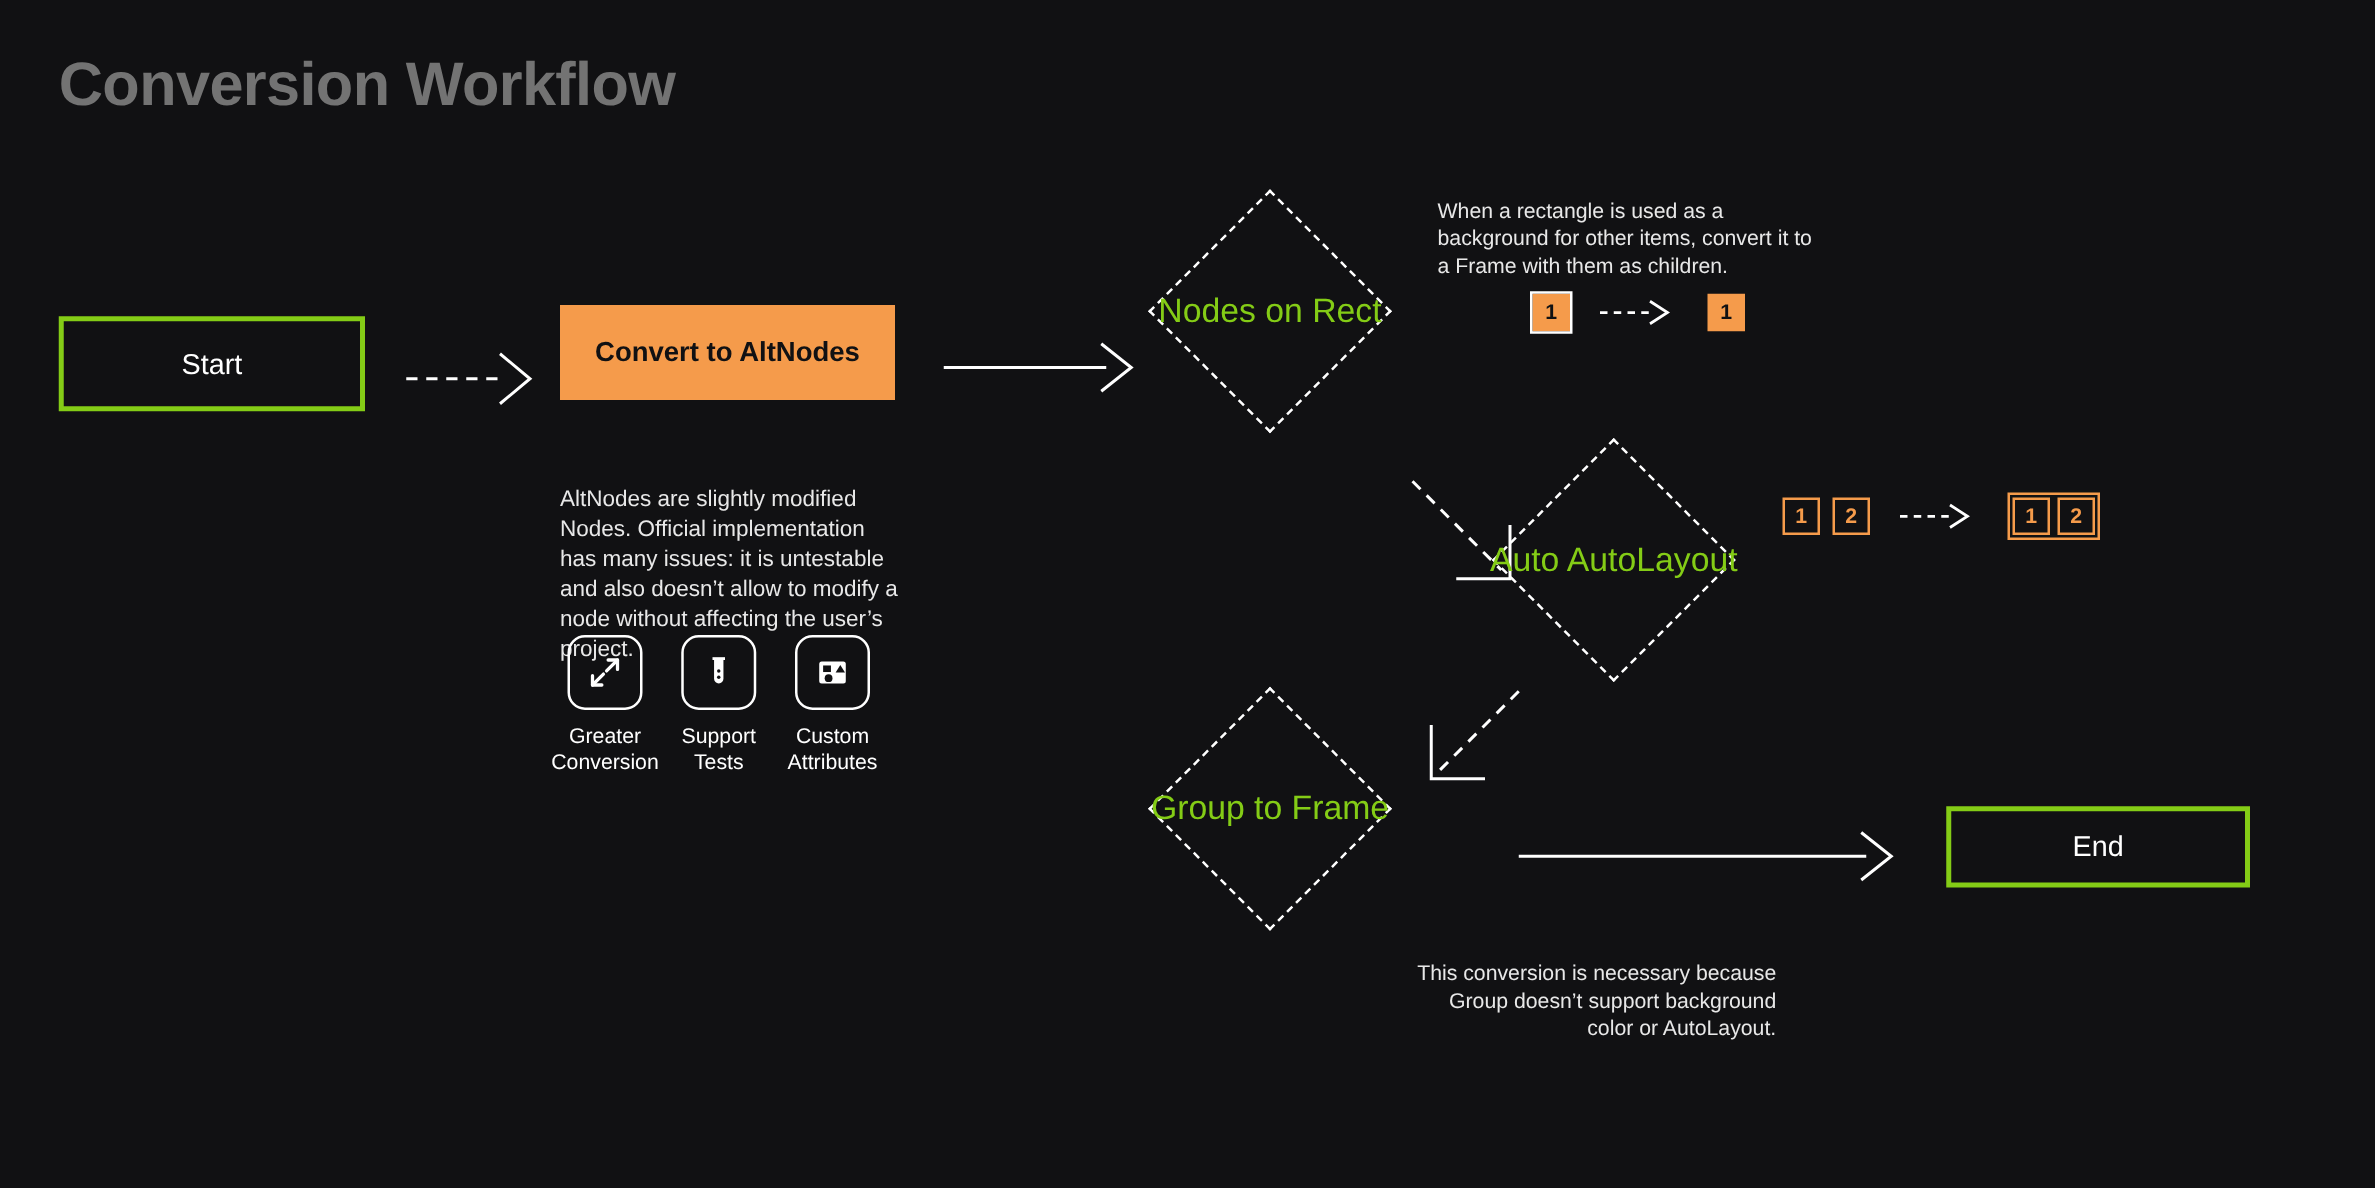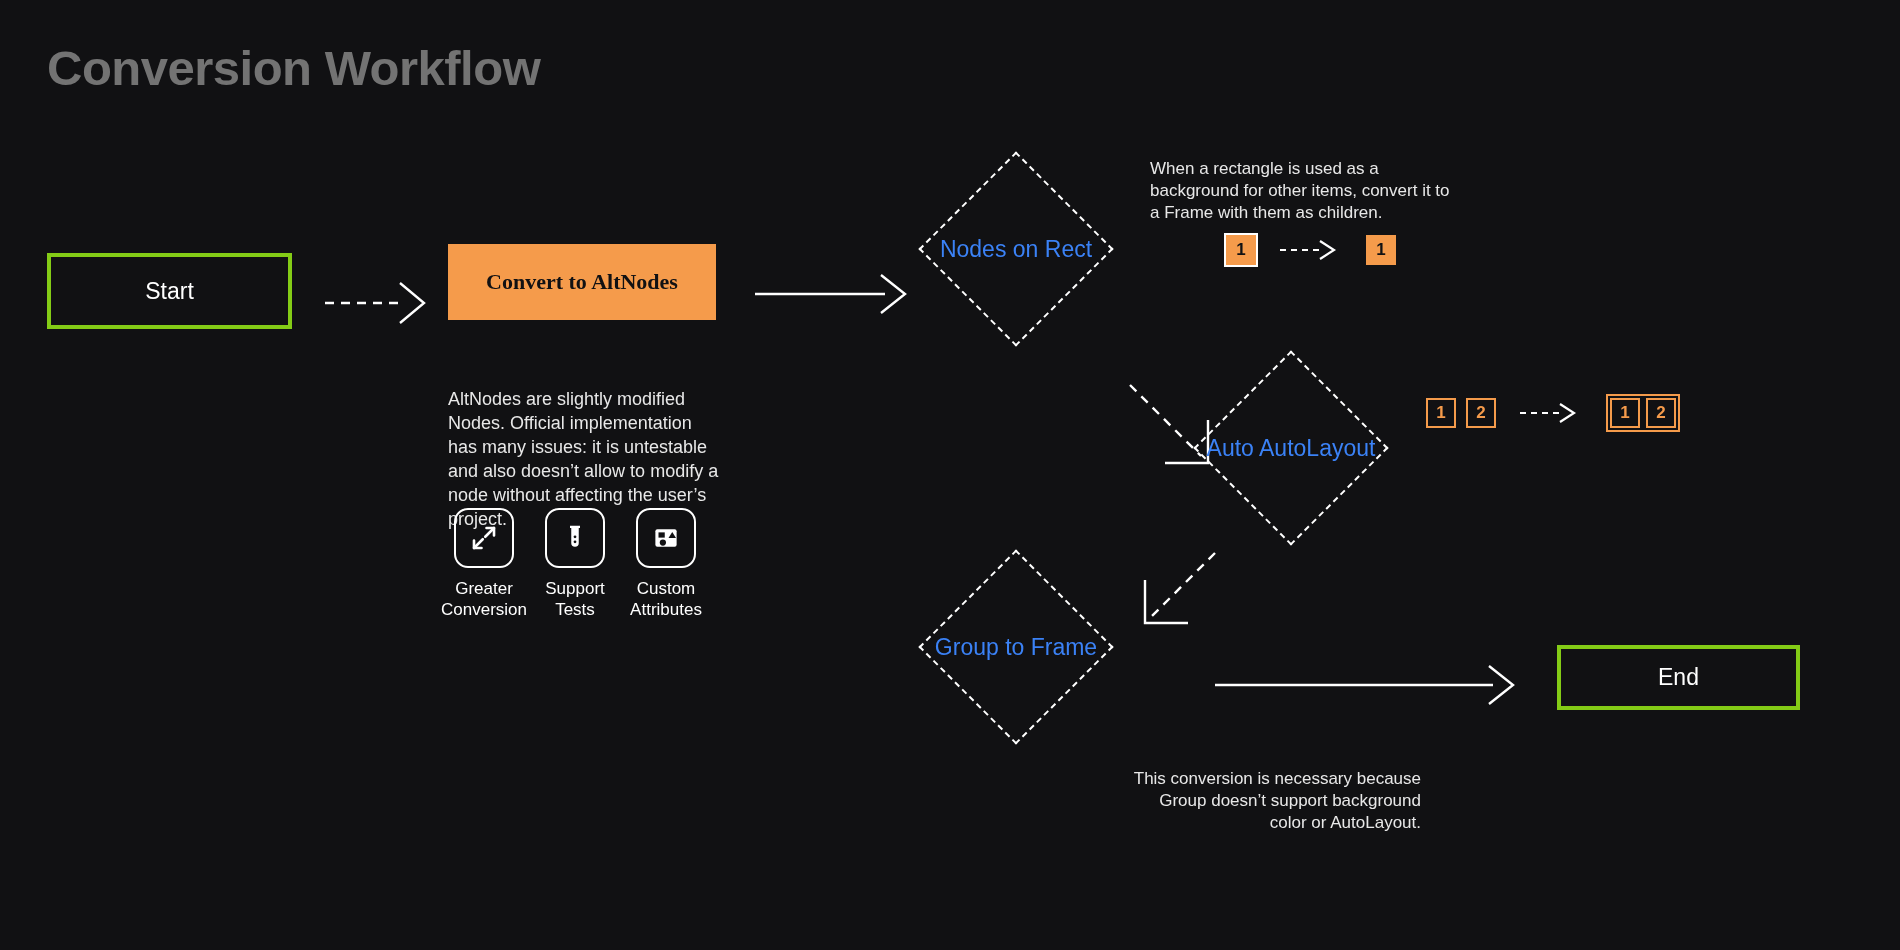--- a/index.html
+++ b/index.html
@@ -24,21 +24,21 @@
     color: #ffffff; font-size: 23px;
   }
   #start-box { left: 47px; top: 253px; width: 245px; height: 76px; }
   #end-box   { left: 1557px; top: 645px; width: 243px; height: 65px; }
 
   
   #convert-box {
     position: absolute; left: 448px; top: 244px; width: 268px; height: 76px;
     background: #F59B4B; color: #111113;
     display: flex; align-items: center; justify-content: center;
-    font-size: 22px; font-weight: bold; font-family: Liberation Serif, serif;
+    font-size: 22px; font-weight: bold;
   }
 
   
   #alt-desc {
     position: absolute; left: 448px; top: 352px; width: 272px;
     color: #e8e8e8; font-size: 18px; line-height: 1.33; margin-top: 36px;
   }
 
   
   #features {
@@ -56,21 +56,21 @@
   }
 
   
   .diamond-wrap { position: absolute; }
   .diamond-shape {
     position: absolute; left: 0; top: 0; width: 100%; height: 100%;
     border: 2px dashed #ffffff; transform: rotate(45deg);
   }
   .diamond-label {
     position: absolute; left: 50%; top: 50%; transform: translate(-50%, -50%);
-    color: #3b82f6; font-size: 23px; white-space: nowrap;
+    color: #84cc16; font-size: 27px; white-space: nowrap;
   }
   #d-nodes-on-rect { left: 947px; top: 180px; width: 138px; height: 138px; }
   #d-auto-autolayout { left: 1222px; top: 379px; width: 138px; height: 138px; }
   #d-group-to-frame { left: 947px; top: 578px; width: 138px; height: 138px; }
 
   
   .annotation {
     position: absolute; color: #e8e8e8; font-size: 17px; line-height: 1.28;
   }
   #anno-rect { left: 1150px; top: 158px; width: 312px; }

